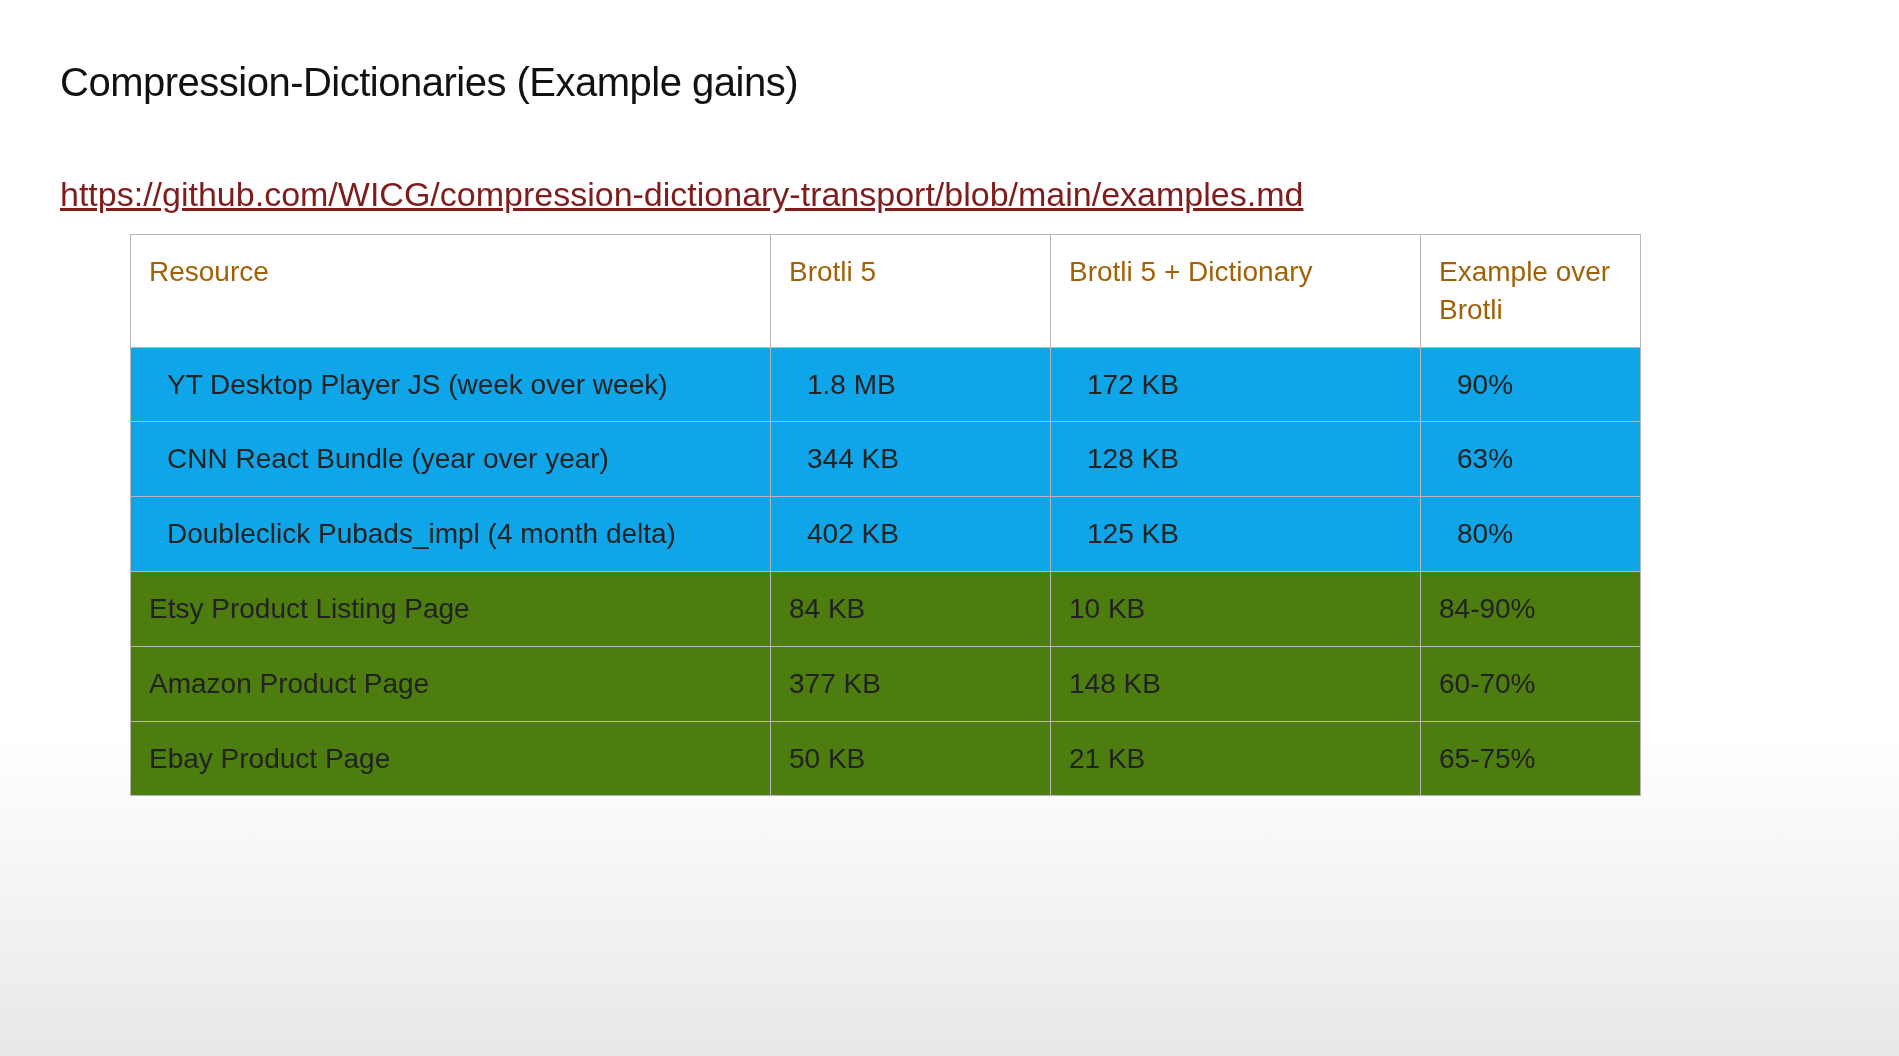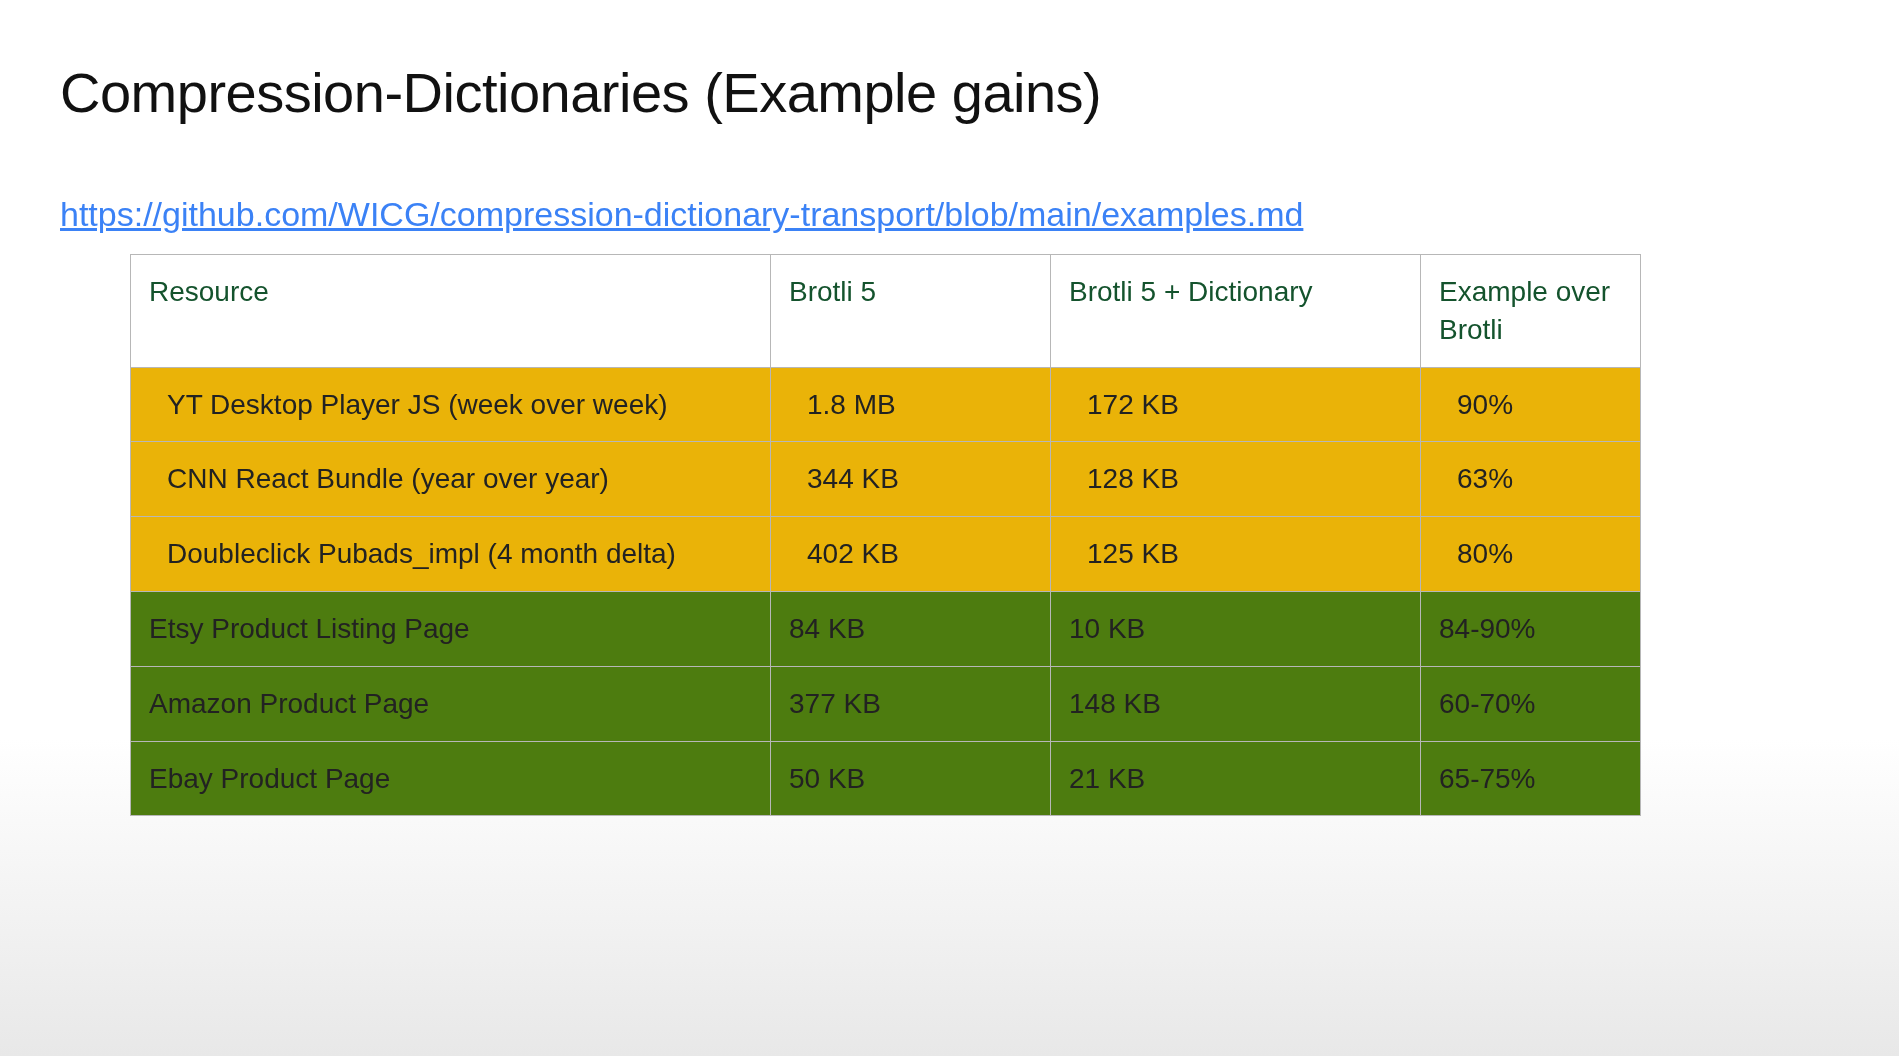--- a/index.html
+++ b/index.html
@@ -7,30 +7,30 @@
       width: 1899px;
       height: 1056px;
       font-family: Arial, Helvetica, sans-serif;
       background: linear-gradient(to bottom, #ffffff 0%, #ffffff 70%, #e8e8e8 100%);
       overflow: hidden;
     }
     .slide {
       padding: 60px 60px 60px 60px;
     }
     .title {
-      font-size: 56px;
+      font-size: 40px;
       font-weight: 400;
       color: #111;
       letter-spacing: -0.5px;
       margin-bottom: 70px;
     }
     .link {
       display: inline-block;
       font-size: 34px;
-      color: #3b82f6;
+      color: #7f1d1d;
       text-decoration: underline;
       margin-bottom: 20px;
     }
     .table-wrap {
       margin: 0 0 0 70px;
       width: 1510px;
     }
     table {
       border-collapse: collapse;
       width: 100%;
@@ -42,27 +42,27 @@
       text-align: left;
       font-size: 28px;
       font-weight: 400;
       color: #222;
       vertical-align: top;
       line-height: 1.35;
     }
     th {
       background: #ffffff;
       font-weight: 400;
-      color: #14532d;
+      color: #a16207;
     }
     .col-resource { width: 640px; }
     .col-brotli5  { width: 280px; }
     .col-brotlidict { width: 370px; }
     .col-savings  { width: 220px; }
-    tr.orange td { background: #eab308; padding-left: 36px; }
+    tr.orange td { background: #0ea5e9; padding-left: 36px; }
     tr.blue   td { background: #4d7c0f; }
   </style>
 </head>
 <body>
 
 <div class="slide">
   <h1 class="title">Compression-Dictionaries (Example gains)</h1>
 
   <a class="link" href="#">https://github.com/WICG/compression-dictionary-transport/blob/main/examples.md</a>
 

